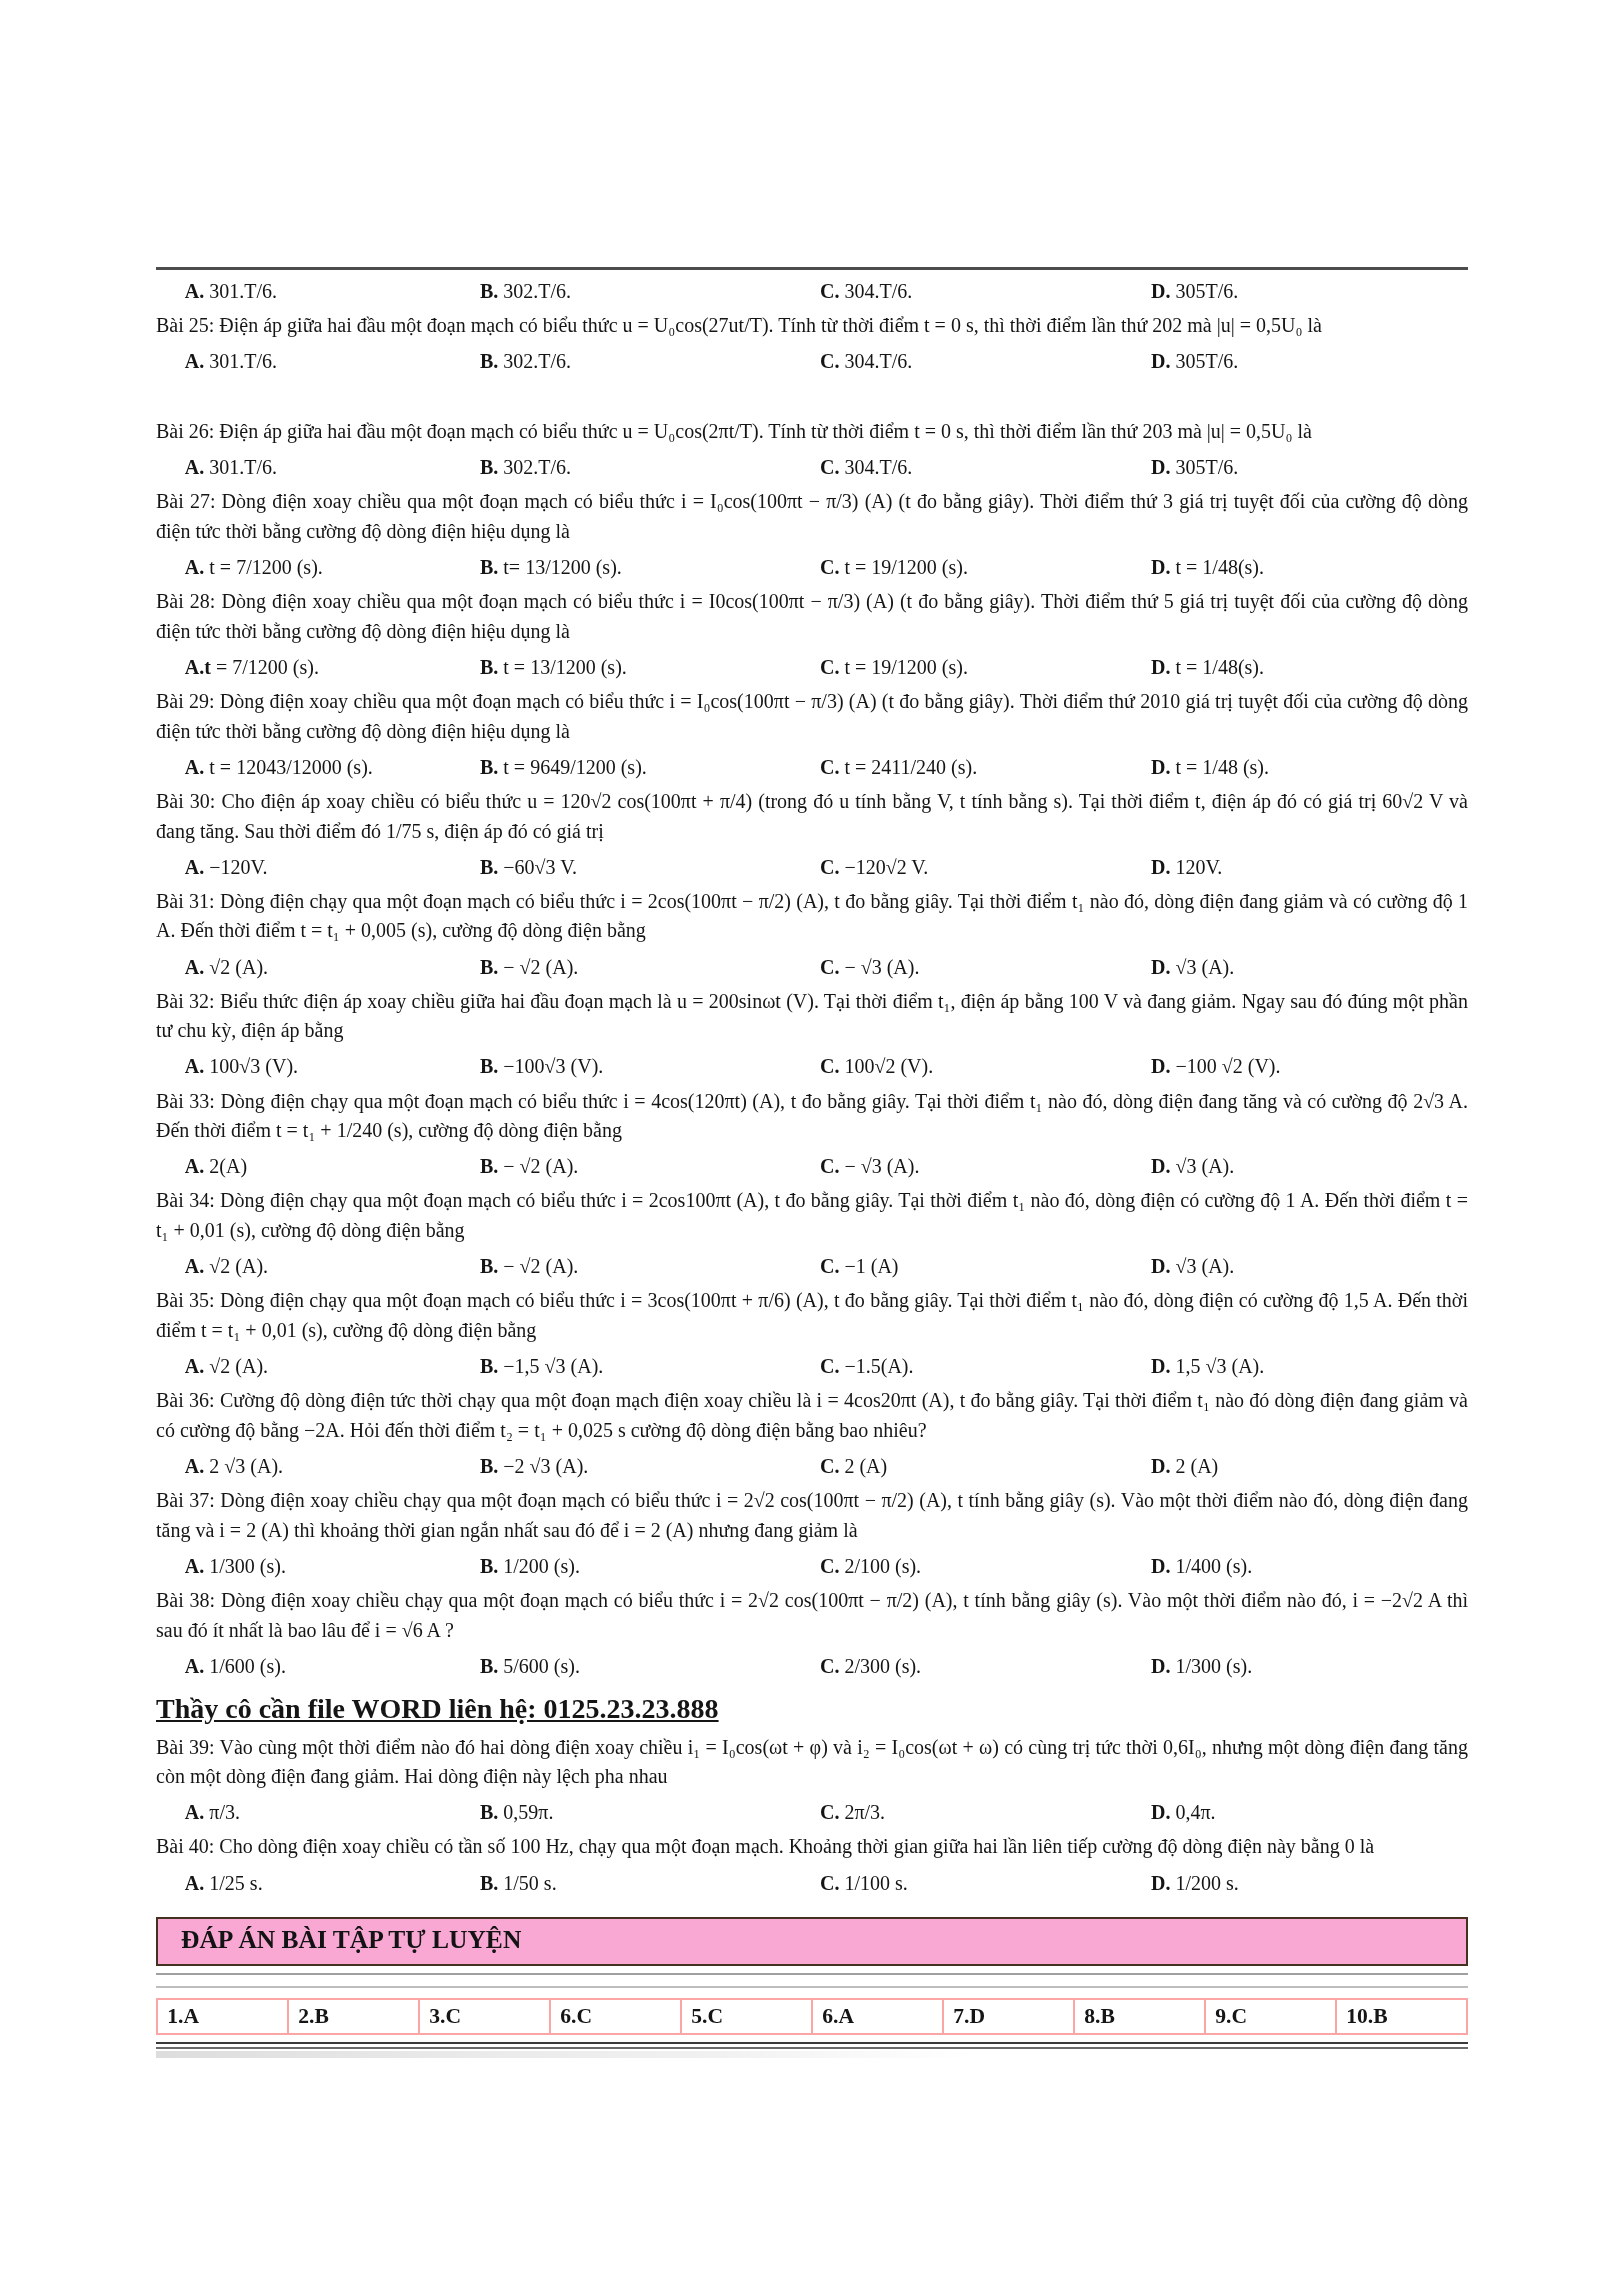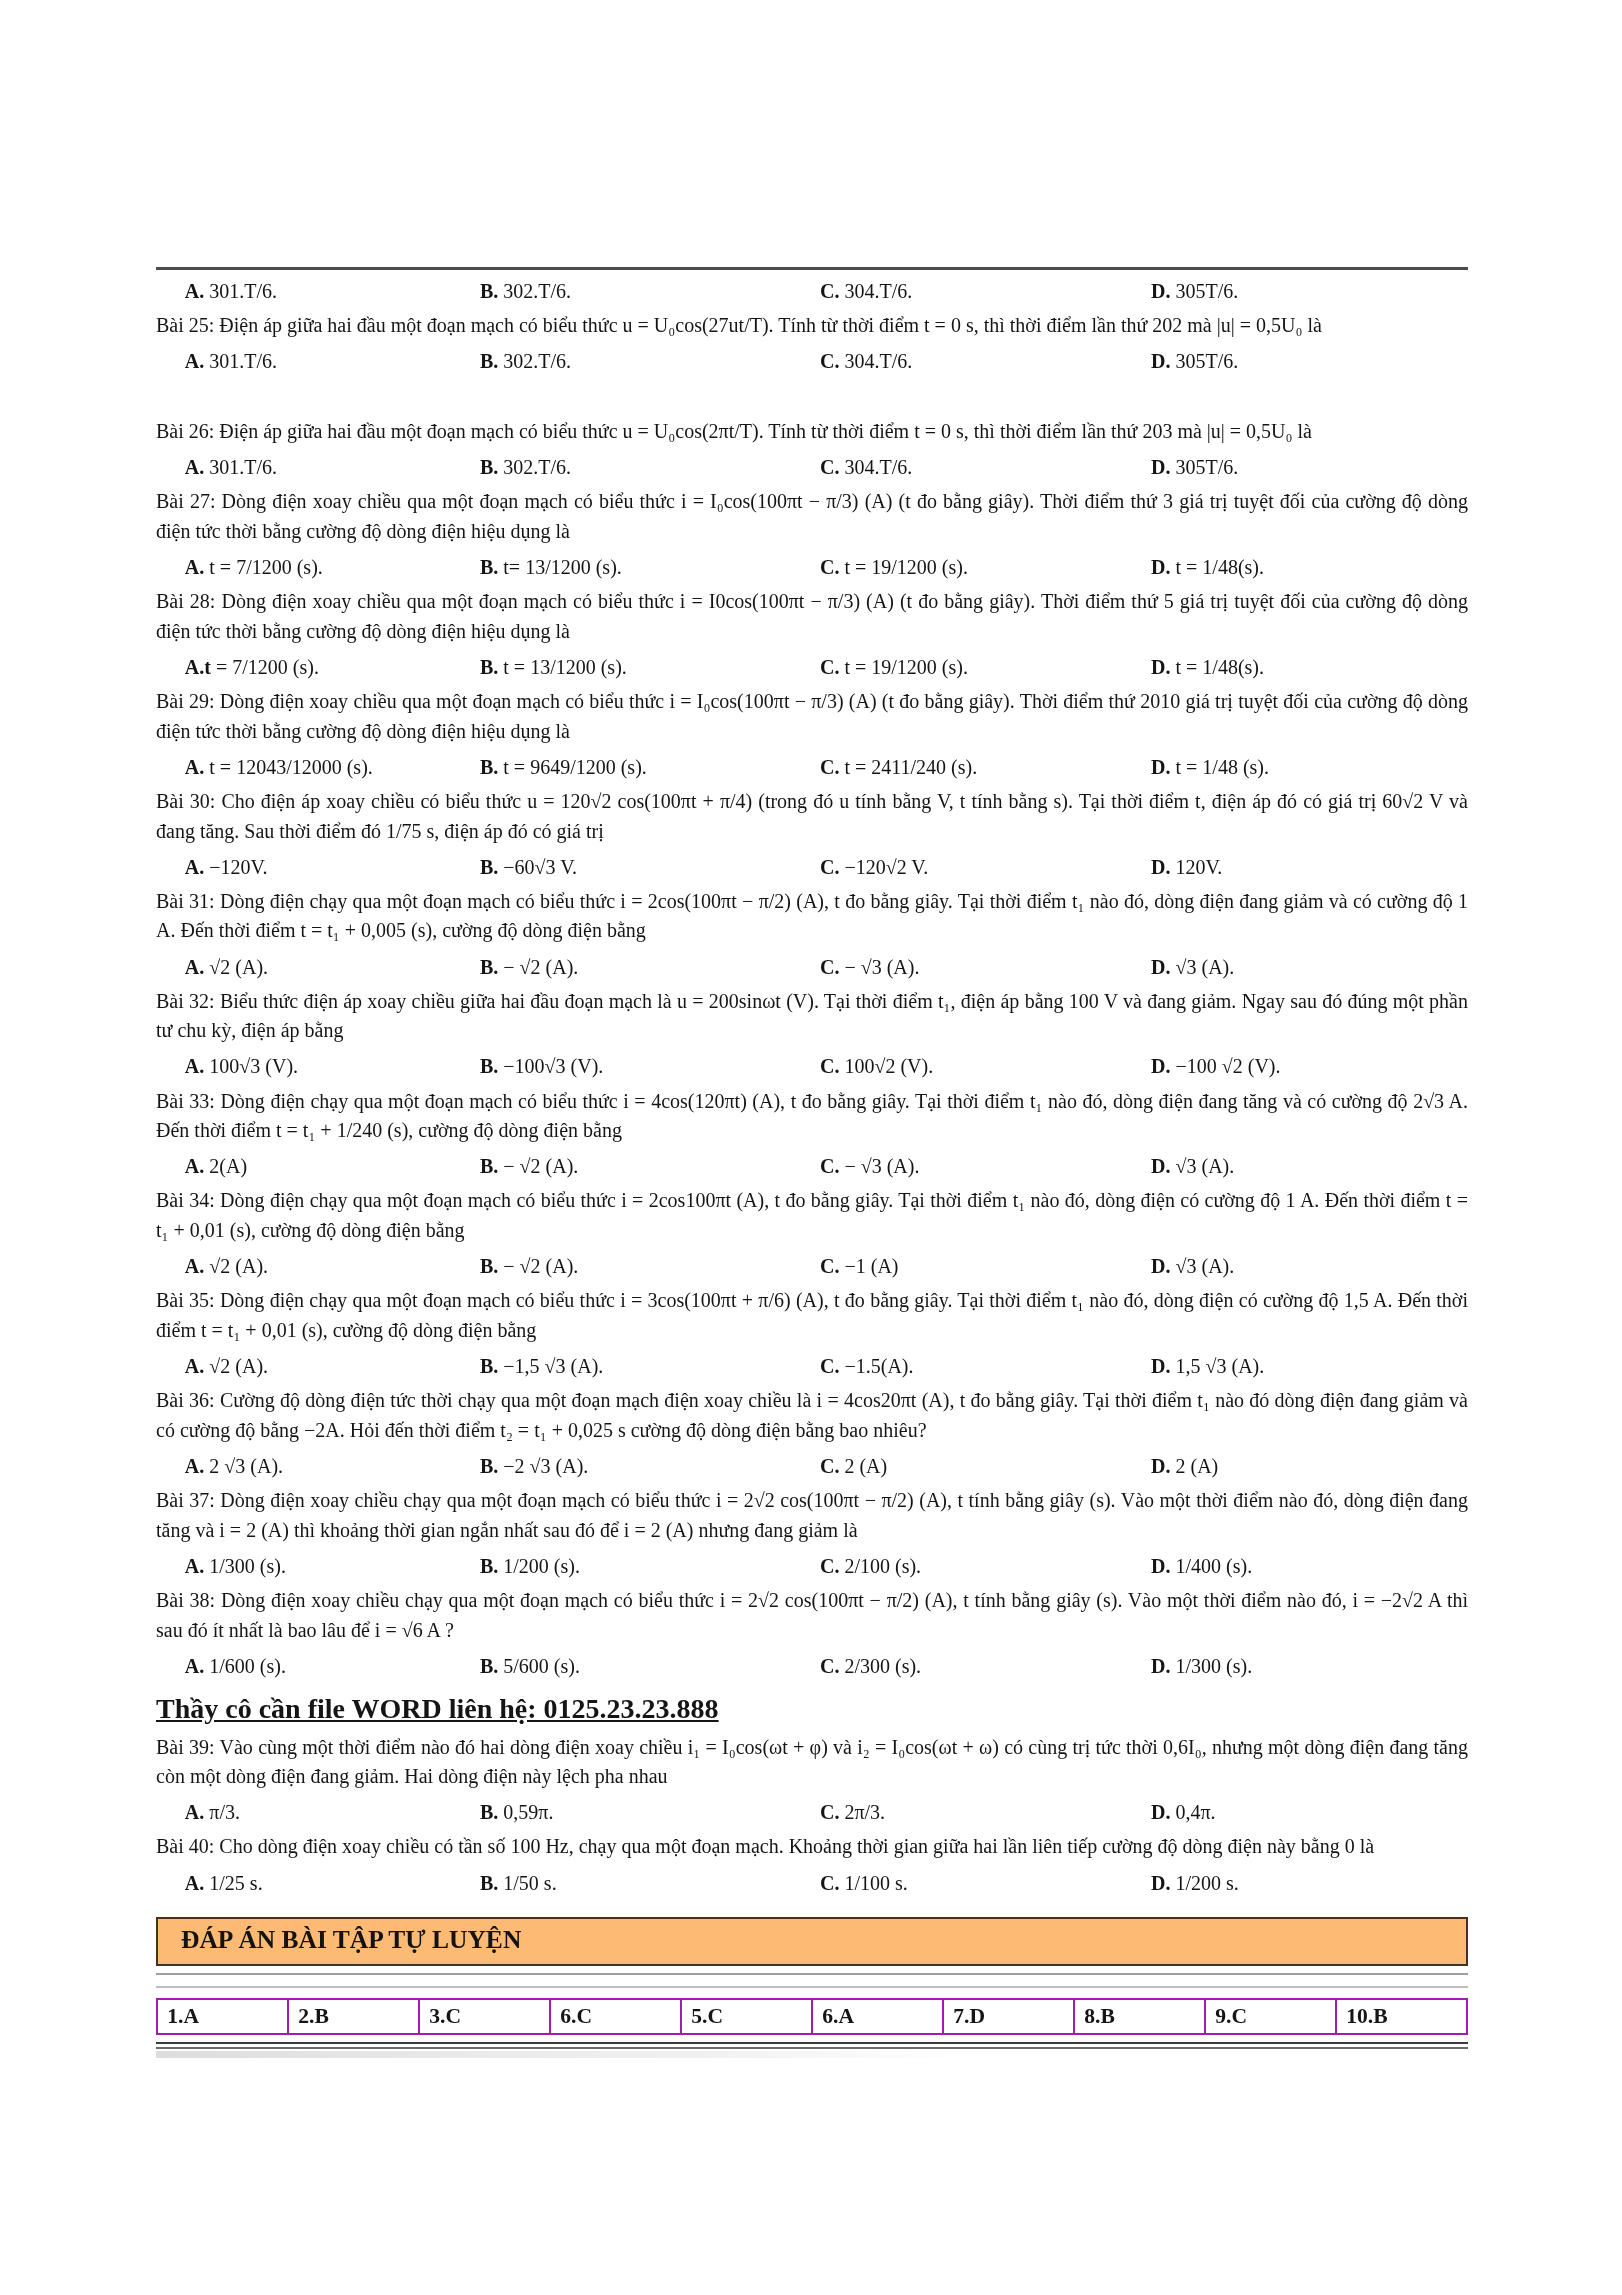--- a/index.html
+++ b/index.html
@@ -26,21 +26,21 @@
     margin-top:19.6px;background:#efa878;border:2px solid #43321f;
     font-size:25.5px;font-weight:bold;padding:5.9px 10.5px 8.5px 11.8px;color:#131313;
     box-sizing:border-box;
   }
   .banner-shadow{height:2px;background:#9f9f9f;margin-top:7.9px;}
   .pre-table-line{height:2px;background:#bdbdbd;margin-top:10.5px;}
   .answer-table{
     width:100%;border-collapse:collapse;margin-top:10.5px;
     font-size:21.6px;font-weight:bold;table-layout:fixed;
   }
-  .answer-table td{border:2px solid #a21caf;padding:3.3px 3.9px 4.6px 9.2px;}
+  .answer-table td{border:2px solid #fca5a5;padding:3.3px 3.9px 4.6px 9.2px;}
   .double-line{border-top:2.6px solid #3a3a3a;border-bottom:2px solid #6a6a6a;height:3.3px;margin-top:6.5px;}
   .remnant{
     height:7.2px;margin-top:2px;width:62%;opacity:.45;
     background:linear-gradient(90deg,#b5b5b5 0%,#cfcfcf 35%,#e2e2e2 70%,rgba(255,255,255,0) 100%);
     filter:blur(0.7px);
   }
 </style>
 </head>
 <body>
 
@@ -214,21 +214,21 @@
     <p class="q-text"><b class="q-label">Bài 40:</b> <span>Cho dòng điện xoay chiều có tần số 100 Hz, chạy qua một đoạn mạch. Khoảng thời gian giữa hai lần liên tiếp cường độ dòng điện này bằng 0 là</span></p>
     <div class="options-row">
       <span class="opt"><b>A.</b> <span>1/25 s.</span></span>
       <span class="opt"><b>B.</b> <span>1/50 s.</span></span>
       <span class="opt"><b>C.</b> <span>1/100 s.</span></span>
       <span class="opt"><b>D.</b> <span>1/200 s.</span></span>
     </div>
   </div>
 </div>
 
-  <div class="banner" style="background: #fdba74; padding-left: 23px;">
+  <div class="banner" style="background: #f9a8d4; padding-left: 23px;">
     <span>ĐÁP ÁN BÀI TẬP TỰ LUYỆN</span>
   </div>
   <div class="banner-shadow"></div>
   <div class="pre-table-line"></div>
 
   <table class="answer-table">
     <tbody>
       <tr>
         <td>1.A</td>
         <td>2.B</td>

